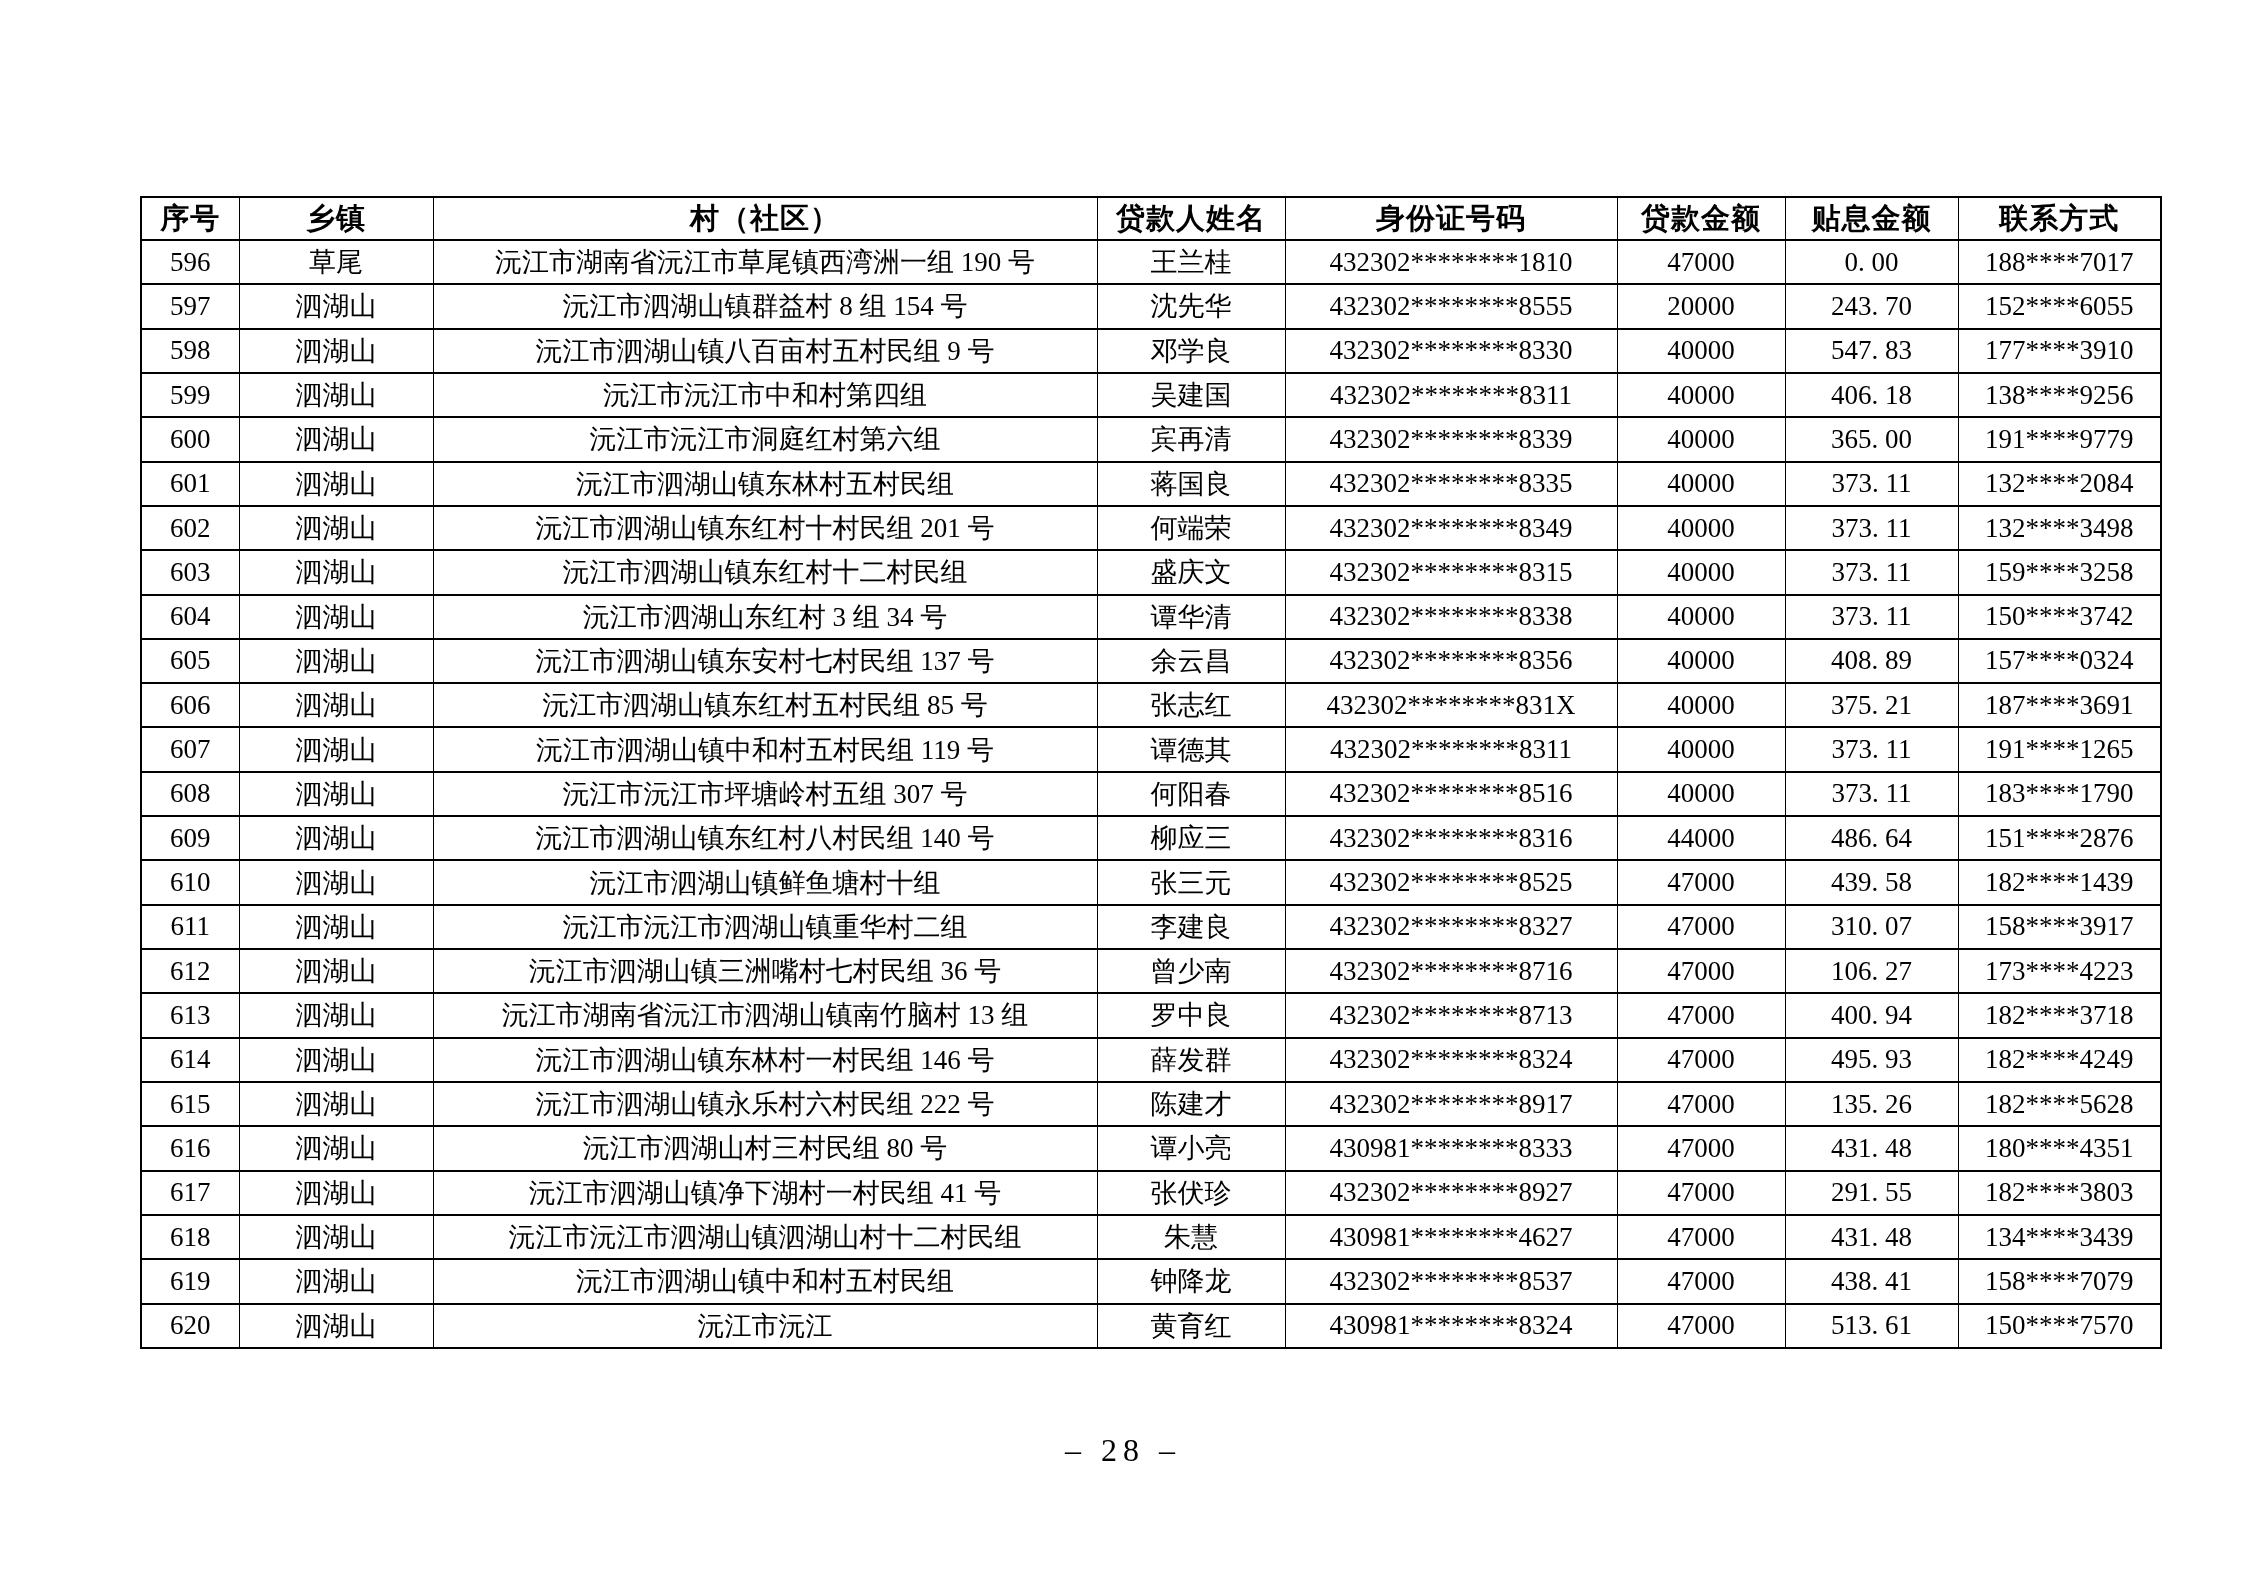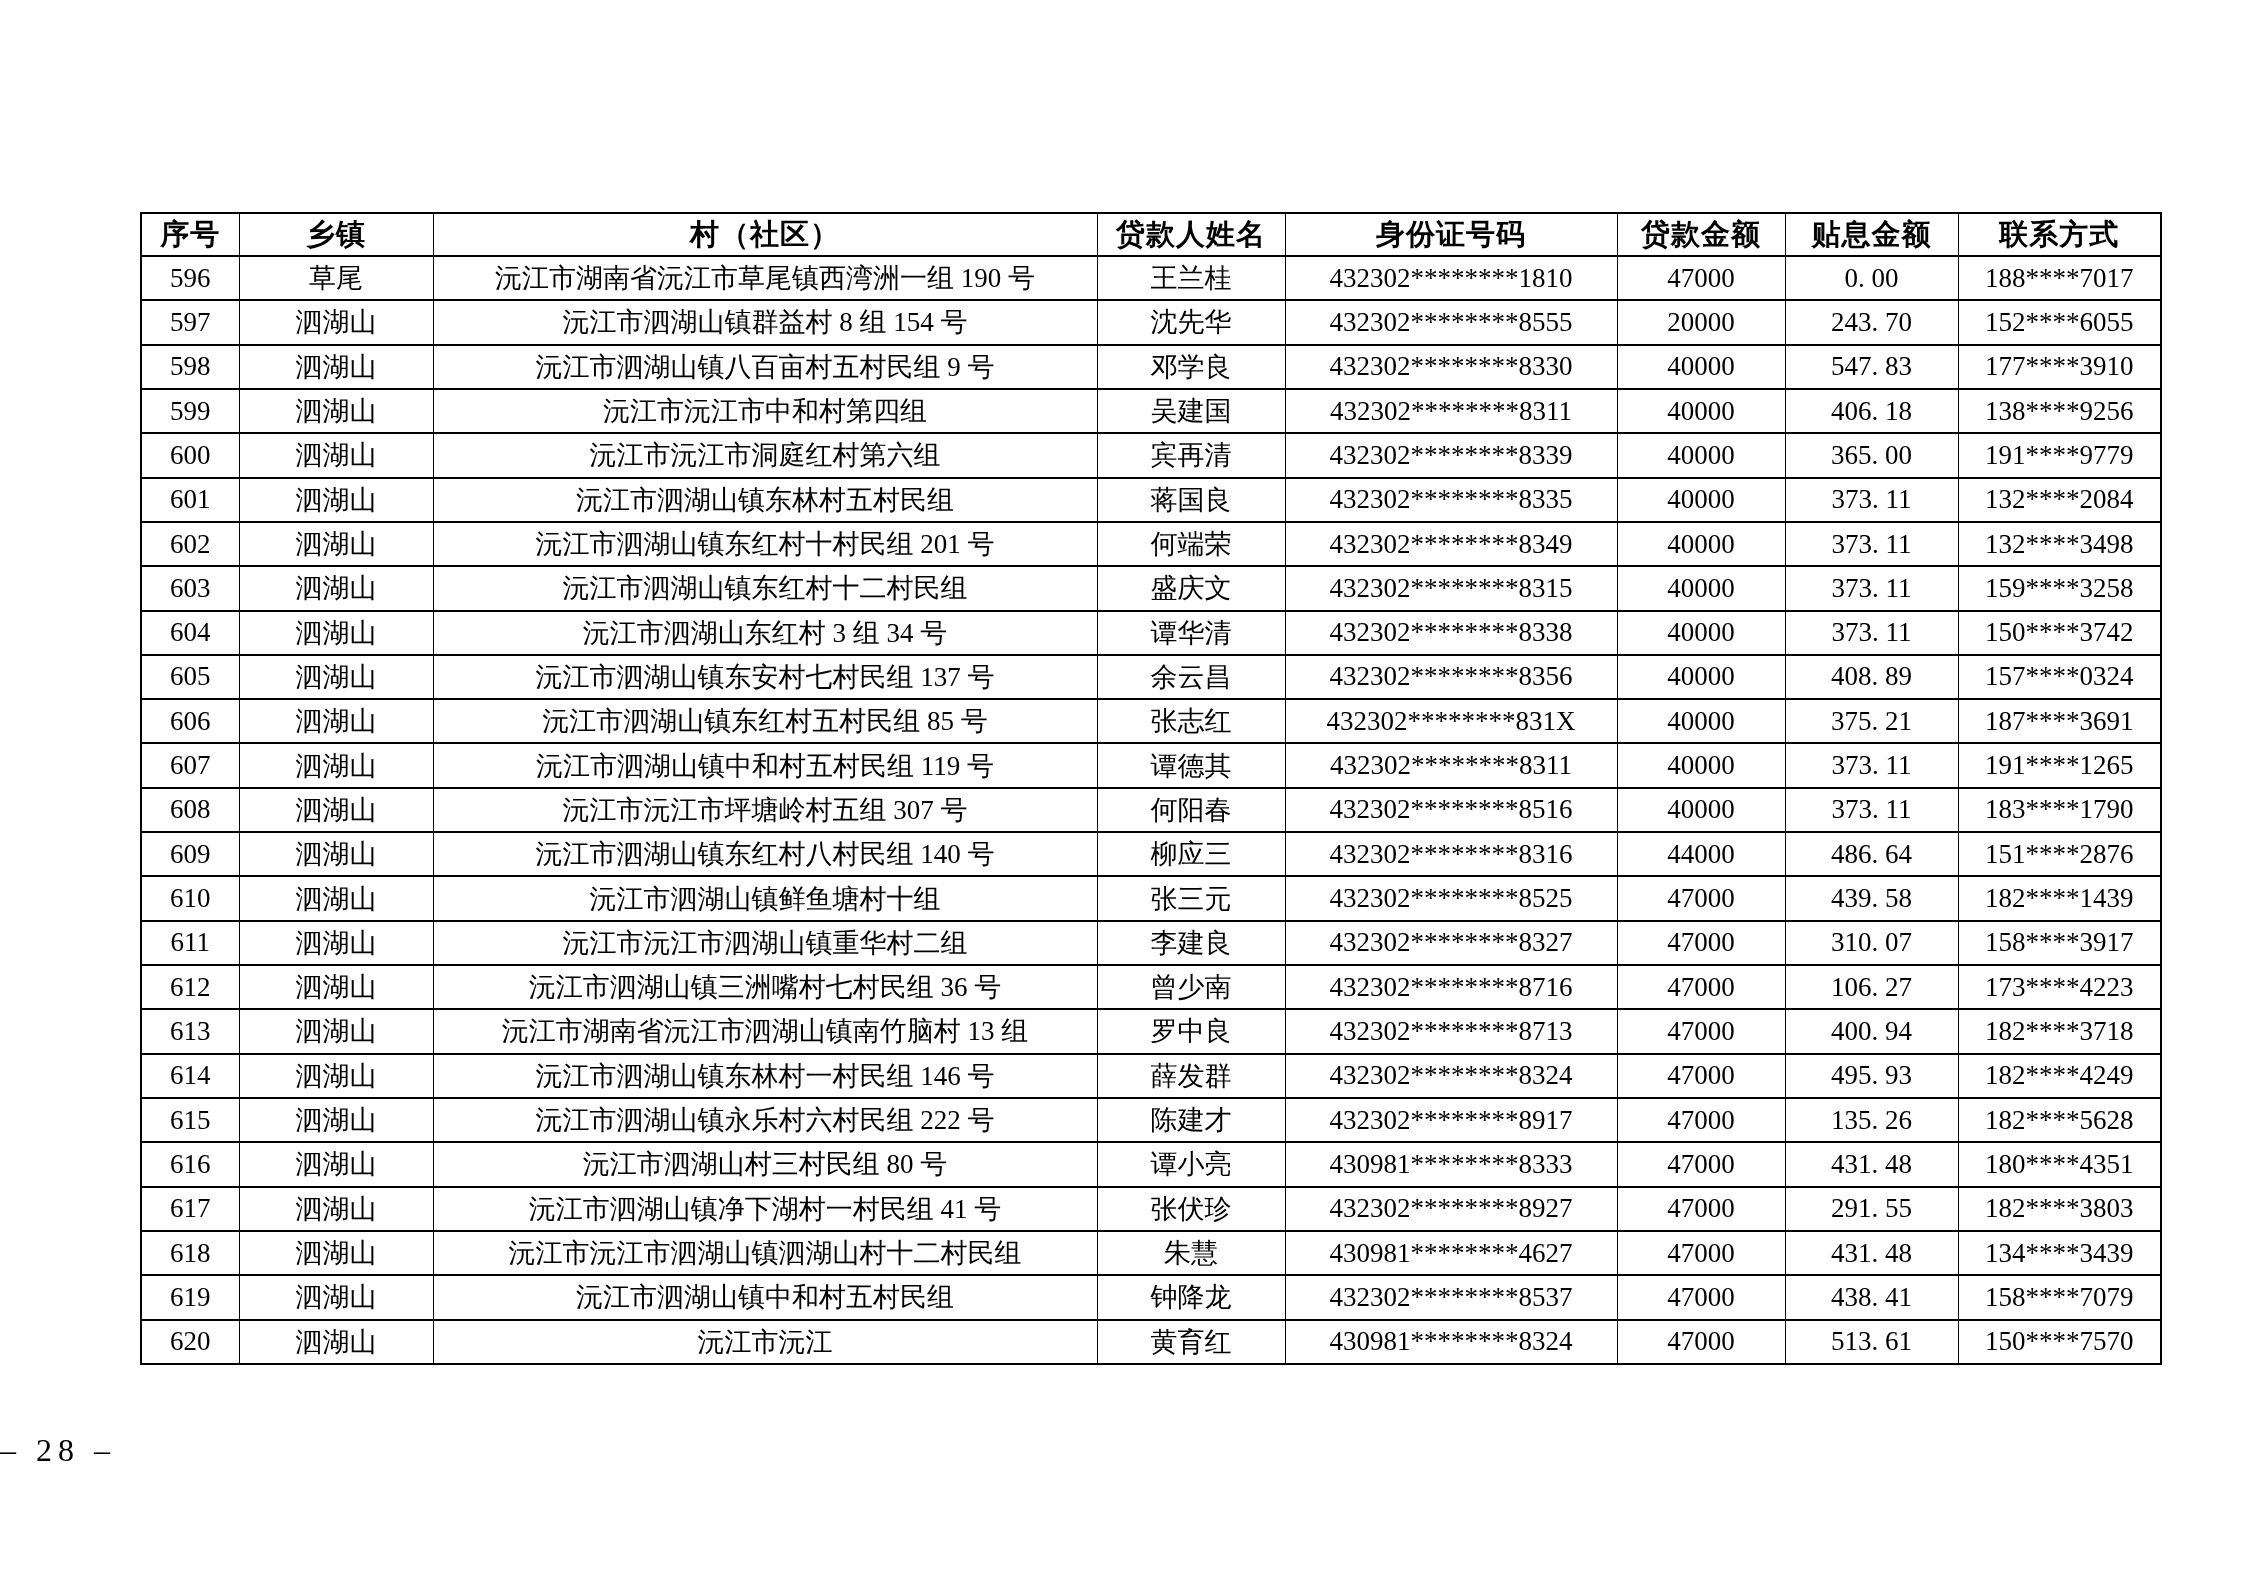--- a/index.html
+++ b/index.html
@@ -12,21 +12,21 @@
     width: 2245px;
     height: 1587px;
     background: #ffffff;
     overflow: hidden;
     font-family: "Liberation Serif", "DejaVu Serif", serif;
     color: #000000;
   }
   table.loan-table {
     position: absolute;
     left: 140px;
-    top: 212px;
+    top: 196px;
     width: 2020px;
     height: 1153px;
     border-collapse: collapse;
     table-layout: fixed;
     border: 2px solid #000000;
   }
   table.loan-table th,
   table.loan-table td {
     border-left: 1px solid #000000;
     border-right: 1px solid #000000;
@@ -45,22 +45,24 @@
     letter-spacing: 1px;
   }
   table.loan-table tbody td {
     font-size: 27px;
   }
   .page-footer {
     position: absolute;
     left: 0;
     top: 1432px;
     width: 2190px;
+    text-align: center;
     font-size: 32px;
     letter-spacing: 6px;
+    padding-left: 28px;
   }
 </style>
 </head>
 <body>
 
 <div class="page">
 
   <table class="loan-table">
     <colgroup>
       <col style="width:98px">

